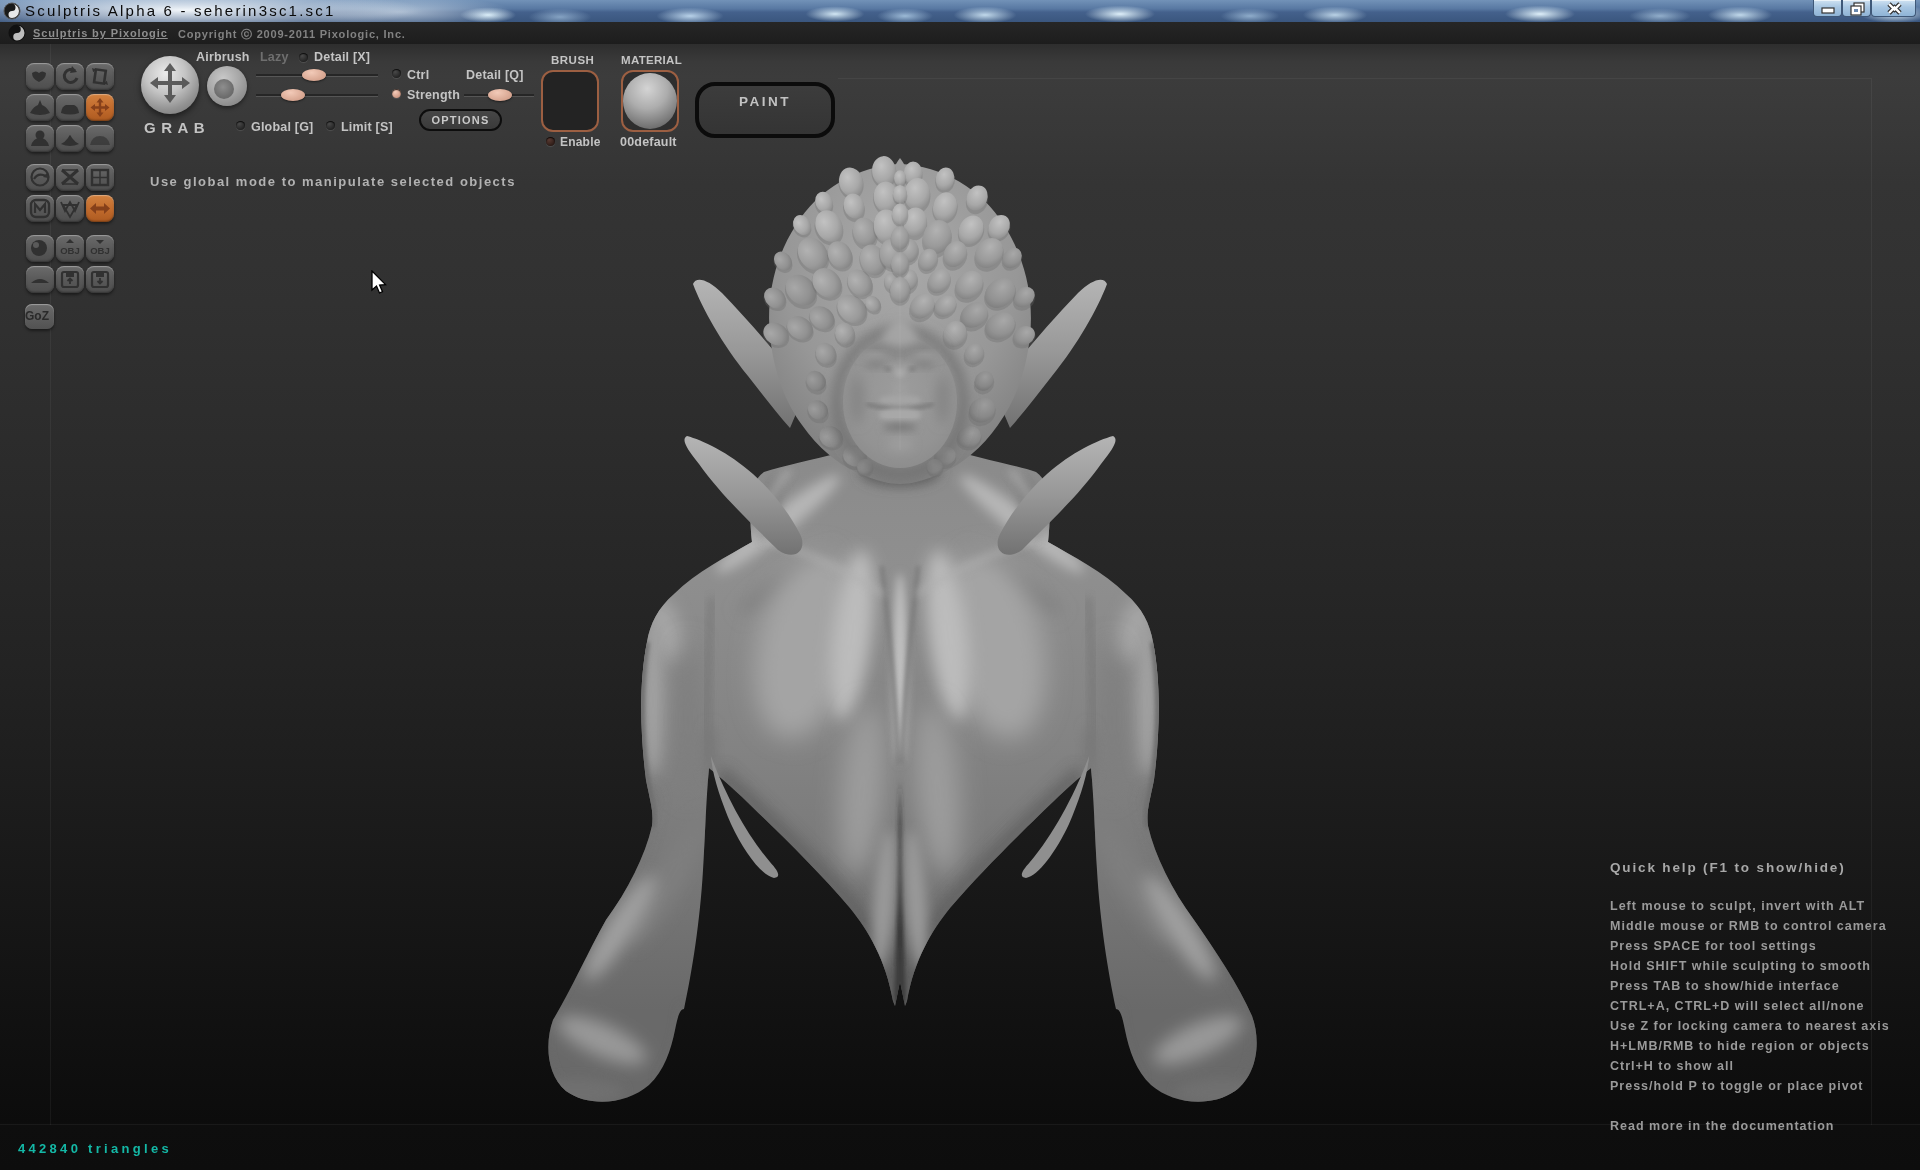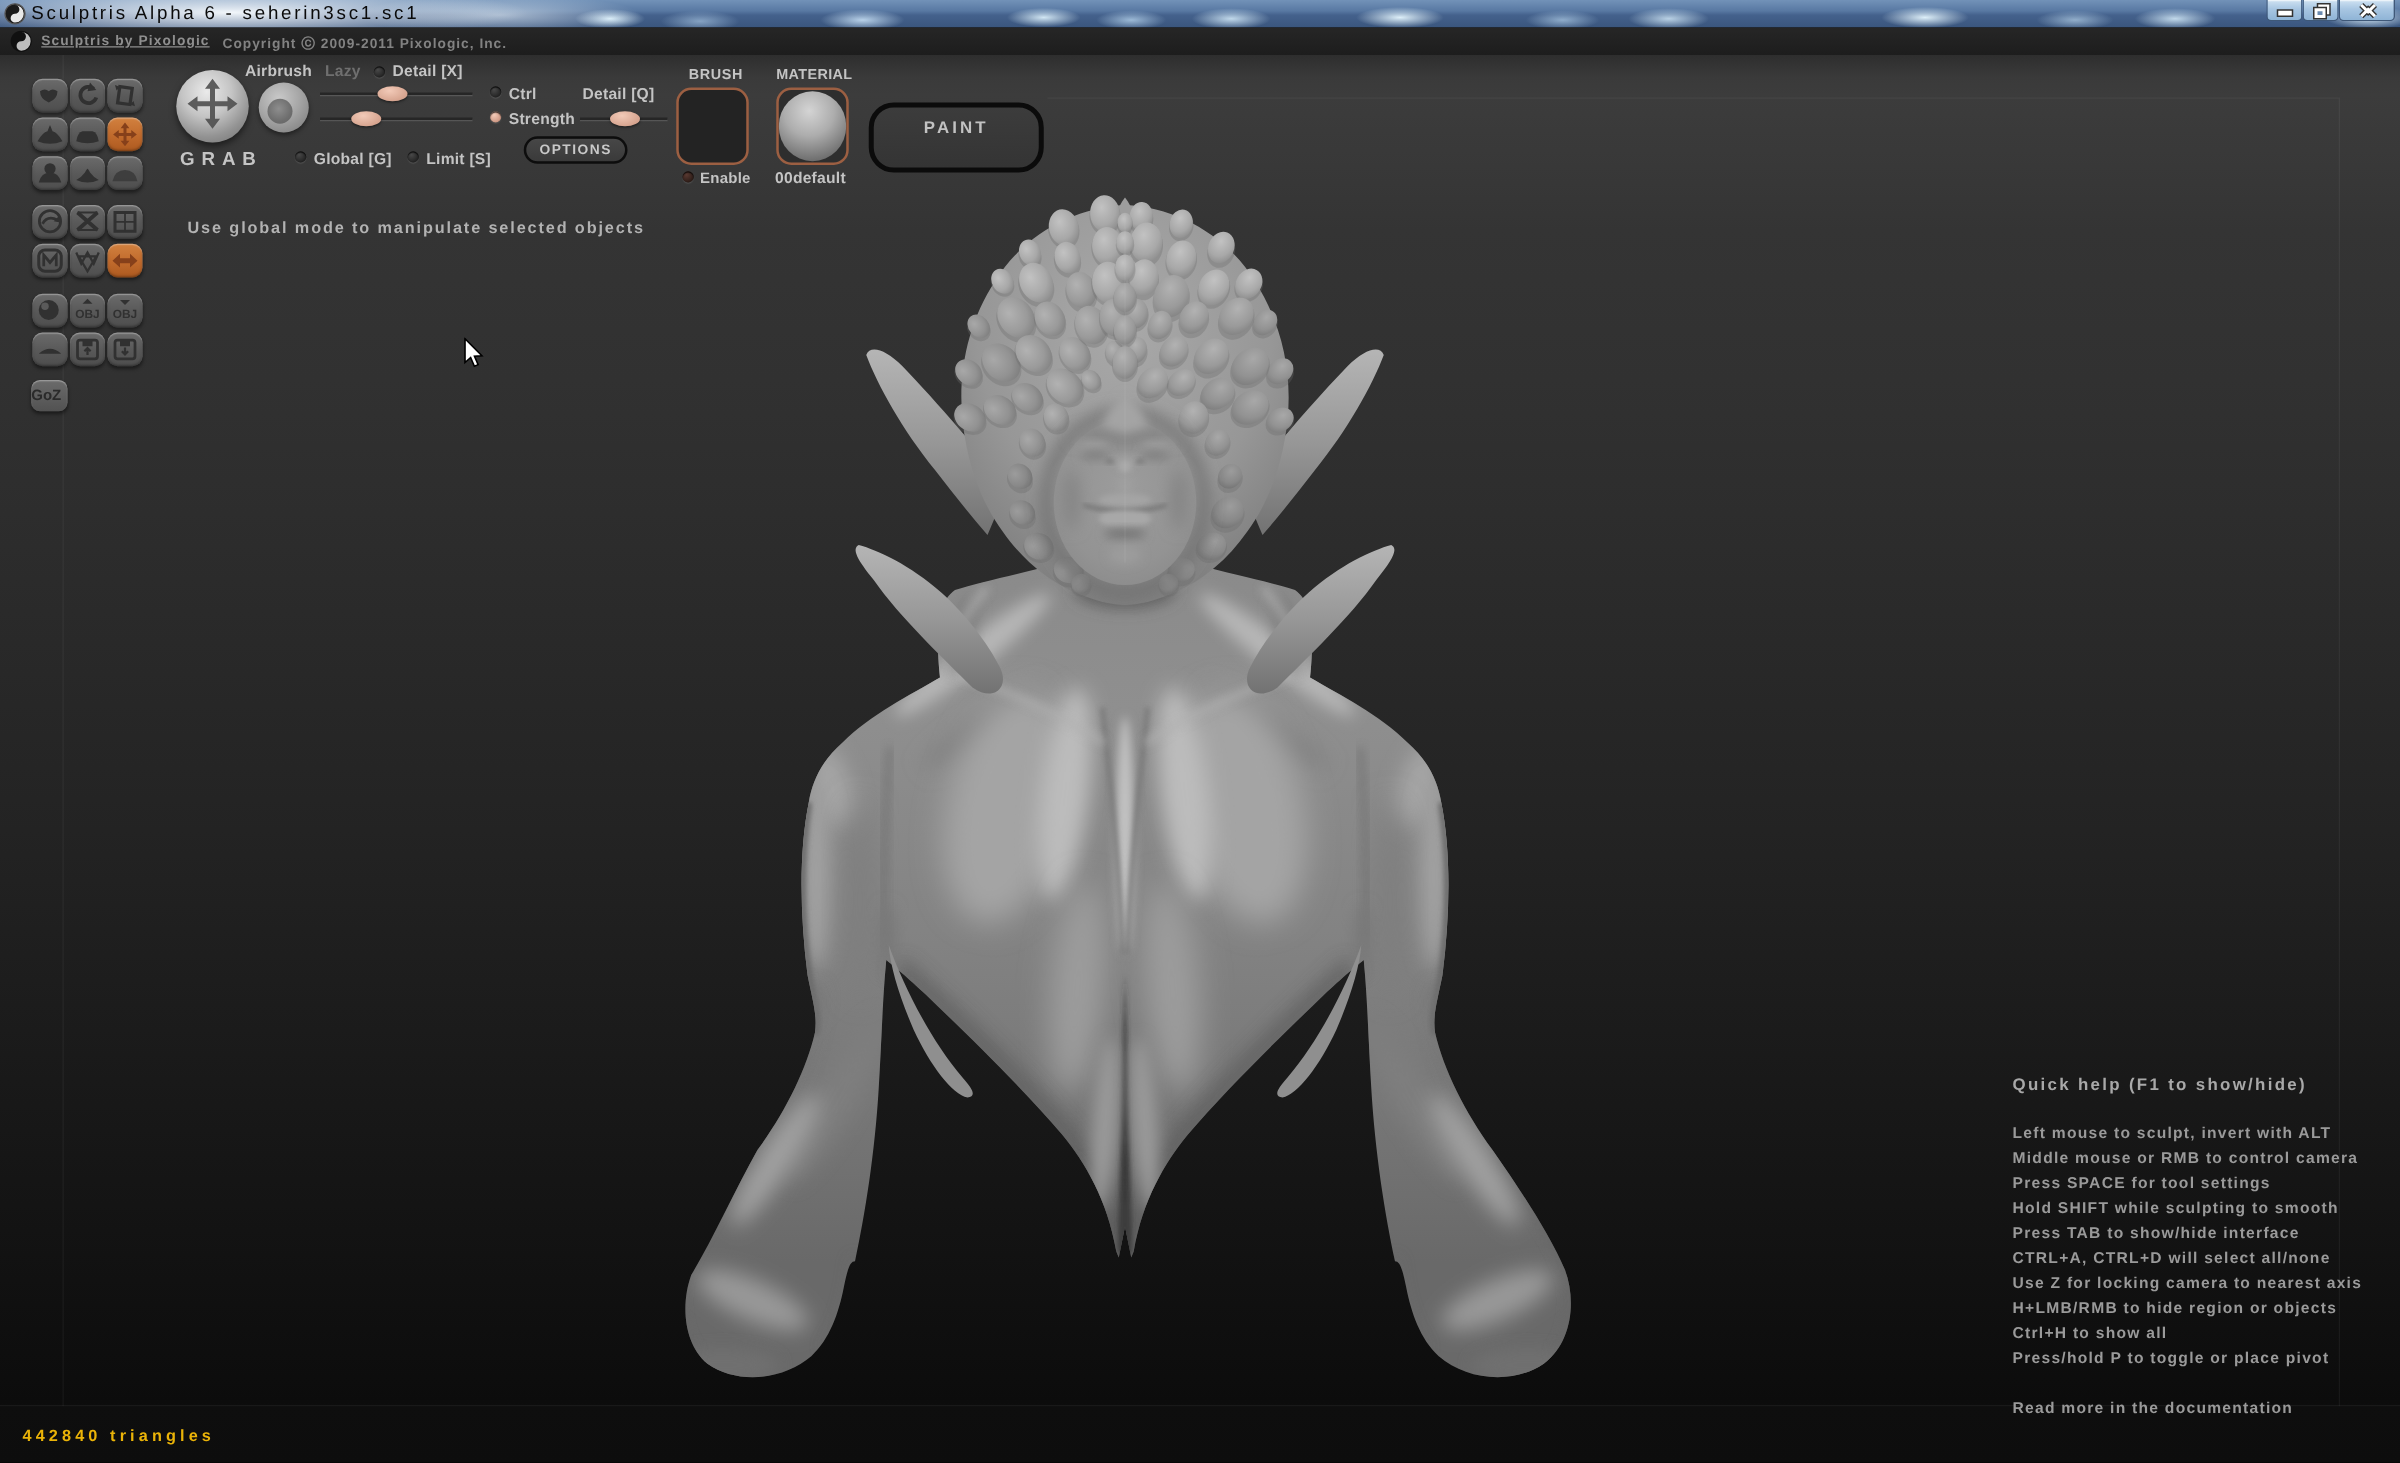--- a/index.html
+++ b/index.html
@@ -601,21 +601,21 @@
 <div class="radio dark" style="left:546px;top:137px"></div>
 <div class="lab" style="left:560px;top:135px;font-size:12px">Enable</div>
 <div class="lab" style="left:621px;top:54px;font-size:11.5px;letter-spacing:0.3px">MATERIAL</div>
 <div id="matbox">
     <i></i>
   </div>
 <div class="lab" style="left:620px;top:135px;font-size:12.5px">00default</div>
 <div id="paintbtn">PAINT</div>
 
 <div class="lab" style="left:150px;top:174px;color:#b2b2b2;font-size:13px;letter-spacing:1.5px">Use global mode to manipulate selected objects</div>
-<div class="lab" style="left:18px;top:1141px;color:#eab308;font-size:13px;letter-spacing:3.3px">442840 triangles</div>
+<div class="lab" style="left:18px;top:1141px;color:#14b8a6;font-size:13px;letter-spacing:3.3px">442840 triangles</div>
 
 <div class="hl" style="top:860px;font-size:13.5px;color:#a8a8a8;letter-spacing:1.85px">Quick help (F1 to show/hide)</div>
 <div class="hl" style="top:899px">Left mouse to sculpt, invert with ALT</div>
 <div class="hl" style="top:919px">Middle mouse or RMB to control camera</div>
 <div class="hl" style="top:939px">Press SPACE for tool settings</div>
 <div class="hl" style="top:959px">Hold SHIFT while sculpting to smooth</div>
 <div class="hl" style="top:979px">Press TAB to show/hide interface</div>
 <div class="hl" style="top:999px">CTRL+A, CTRL+D will select all/none</div>
 <div class="hl" style="top:1019px">Use Z for locking camera to nearest axis</div>
 <div class="hl" style="top:1039px">H+LMB/RMB to hide region or objects</div>

